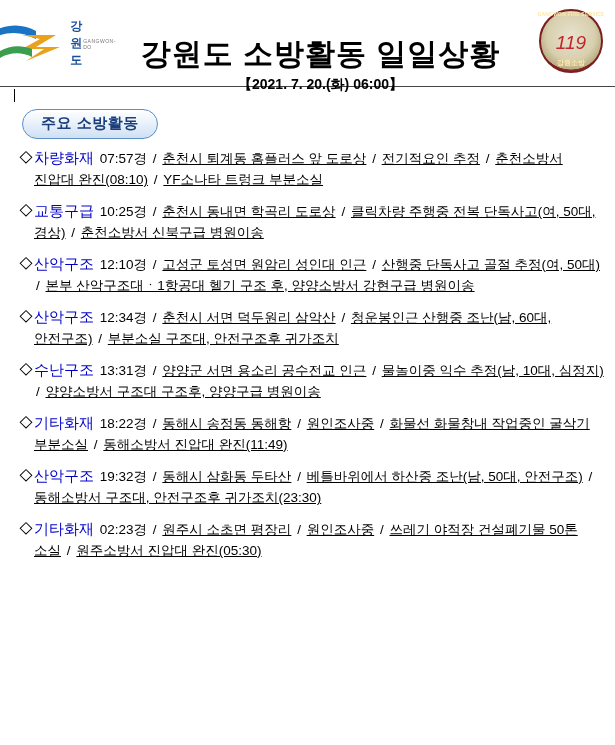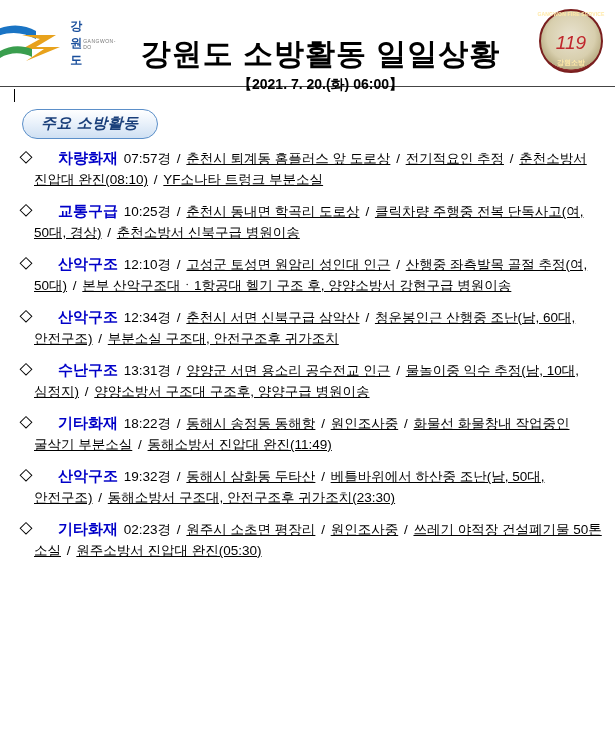--- a/index.html
+++ b/index.html
@@ -134,21 +134,20 @@
     left: 14px;
     top: 2px;
     width: 1px;
     height: 13px;
     background: #000;
   }
 
   
   .section-badge-row {
     padding: 4px 0 6px 22px;
-    font-style: italic;
   }
   .section-badge {
     display: inline-block;
     padding: 4px 18px 5px 18px;
     border: 1px solid #5b8fc9;
     border-radius: 16px;
     background: linear-gradient(#ffffff 0%, #eaf2fb 45%, #cfe0f3 100%);
     font-size: 15px;
     font-weight: bold;
     color: #1a3f7a;
@@ -174,24 +173,23 @@
     font-weight: bold;
   }
   .item-body {
     flex: 1;
     font-size: 13.5px;
     line-height: 21px;
     word-break: keep-all;
   }
   .cat {
     font-size: 15px;
-    font-weight: bold;
+    font-weight: normal;
     color: #0000c8;
     margin-right: 2px;
-    margin-left: 24px;
   }
   .u { text-decoration: underline; text-align: right; }
   .sep { margin: 0 2px; }
 </style>
 </head>
 <body>
 
 <div class="page">
 
   <div class="header">
@@ -233,25 +231,25 @@
       <div class="item">
         <span class="bullet">◇</span>
         <div class="item-body"><span class="cat">차량화재</span> <span class="">07:57경</span> <span class="sep">/</span> <span class="u">춘천시 퇴계동 홈플러스 앞 도로상</span> <span class="sep">/</span> <span class="u">전기적요인 추정</span> <span class="sep">/</span> <span class="u">춘천소방서 진압대 완진(08:10)</span> <span class="sep">/</span> <span class="u">YF소나타 트렁크 부분소실</span> </div>
       </div>
       <div class="item">
         <span class="bullet">◇</span>
         <div class="item-body"><span class="cat">교통구급</span> <span class="">10:25경</span> <span class="sep">/</span> <span class="u">춘천시 동내면 학곡리 도로상</span> <span class="sep">/</span> <span class="u">클릭차량 주행중 전복 단독사고(여, 50대, 경상)</span> <span class="sep">/</span> <span class="u">춘천소방서 신북구급 병원이송</span> </div>
       </div>
       <div class="item">
         <span class="bullet">◇</span>
-        <div class="item-body"><span class="cat">산악구조</span> <span class="">12:10경</span> <span class="sep">/</span> <span class="u">고성군 토성면 원암리 성인대 인근</span> <span class="sep">/</span> <span class="u">산행중 좌측발목 골절 추정(여, 50대)</span> <span class="sep">/</span> <span class="u">본부 산악구조대ㆍ1항공대 헬기 구조 후, 양양소방서 강현구급 병원이송</span> </div>
-      </div>
-      <div class="item">
-        <span class="bullet">◇</span>
-        <div class="item-body"><span class="cat">산악구조</span> <span class="">12:34경</span> <span class="sep">/</span> <span class="u">춘천시 서면 신북구급 삼악산</span> <span class="sep">/</span> <span class="u">청운봉인근 산행중 조난(남, 60대, 안전구조)</span> <span class="sep">/</span> <span class="u">부분소실 구조대, 안전구조후 귀가조치</span> </div>
+        <div class="item-body"><span class="cat">산악구조</span> <span class="">12:10경</span> <span class="sep">/</span> <span class="u">고성군 토성면 원암리 성인대 인근</span> <span class="sep">/</span> <span class="u">산행중 단독사고 골절 추정(여, 50대)</span> <span class="sep">/</span> <span class="u">본부 산악구조대ㆍ1항공대 헬기 구조 후, 양양소방서 강현구급 병원이송</span> </div>
+      </div>
+      <div class="item">
+        <span class="bullet">◇</span>
+        <div class="item-body"><span class="cat">산악구조</span> <span class="">12:34경</span> <span class="sep">/</span> <span class="u">춘천시 서면 덕두원리 삼악산</span> <span class="sep">/</span> <span class="u">청운봉인근 산행중 조난(남, 60대, 안전구조)</span> <span class="sep">/</span> <span class="u">부분소실 구조대, 안전구조후 귀가조치</span> </div>
       </div>
       <div class="item">
         <span class="bullet">◇</span>
         <div class="item-body"><span class="cat">수난구조</span> <span class="">13:31경</span> <span class="sep">/</span> <span class="u">양양군 서면 용소리 공수전교 인근</span> <span class="sep">/</span> <span class="u">물놀이중 익수 추정(남, 10대, 심정지)</span> <span class="sep">/</span> <span class="u">양양소방서 구조대 구조후, 양양구급 병원이송</span> </div>
       </div>
       <div class="item">
         <span class="bullet">◇</span>
         <div class="item-body"><span class="cat">기타화재</span> <span class="">18:22경</span> <span class="sep">/</span> <span class="u">동해시 송정동 동해항</span> <span class="sep">/</span> <span class="u">원인조사중</span> <span class="sep">/</span> <span class="u">화물선 화물창내 작업중인 굴삭기 부분소실</span> <span class="sep">/</span> <span class="u">동해소방서 진압대 완진(11:49)</span> </div>
       </div>
       <div class="item">

